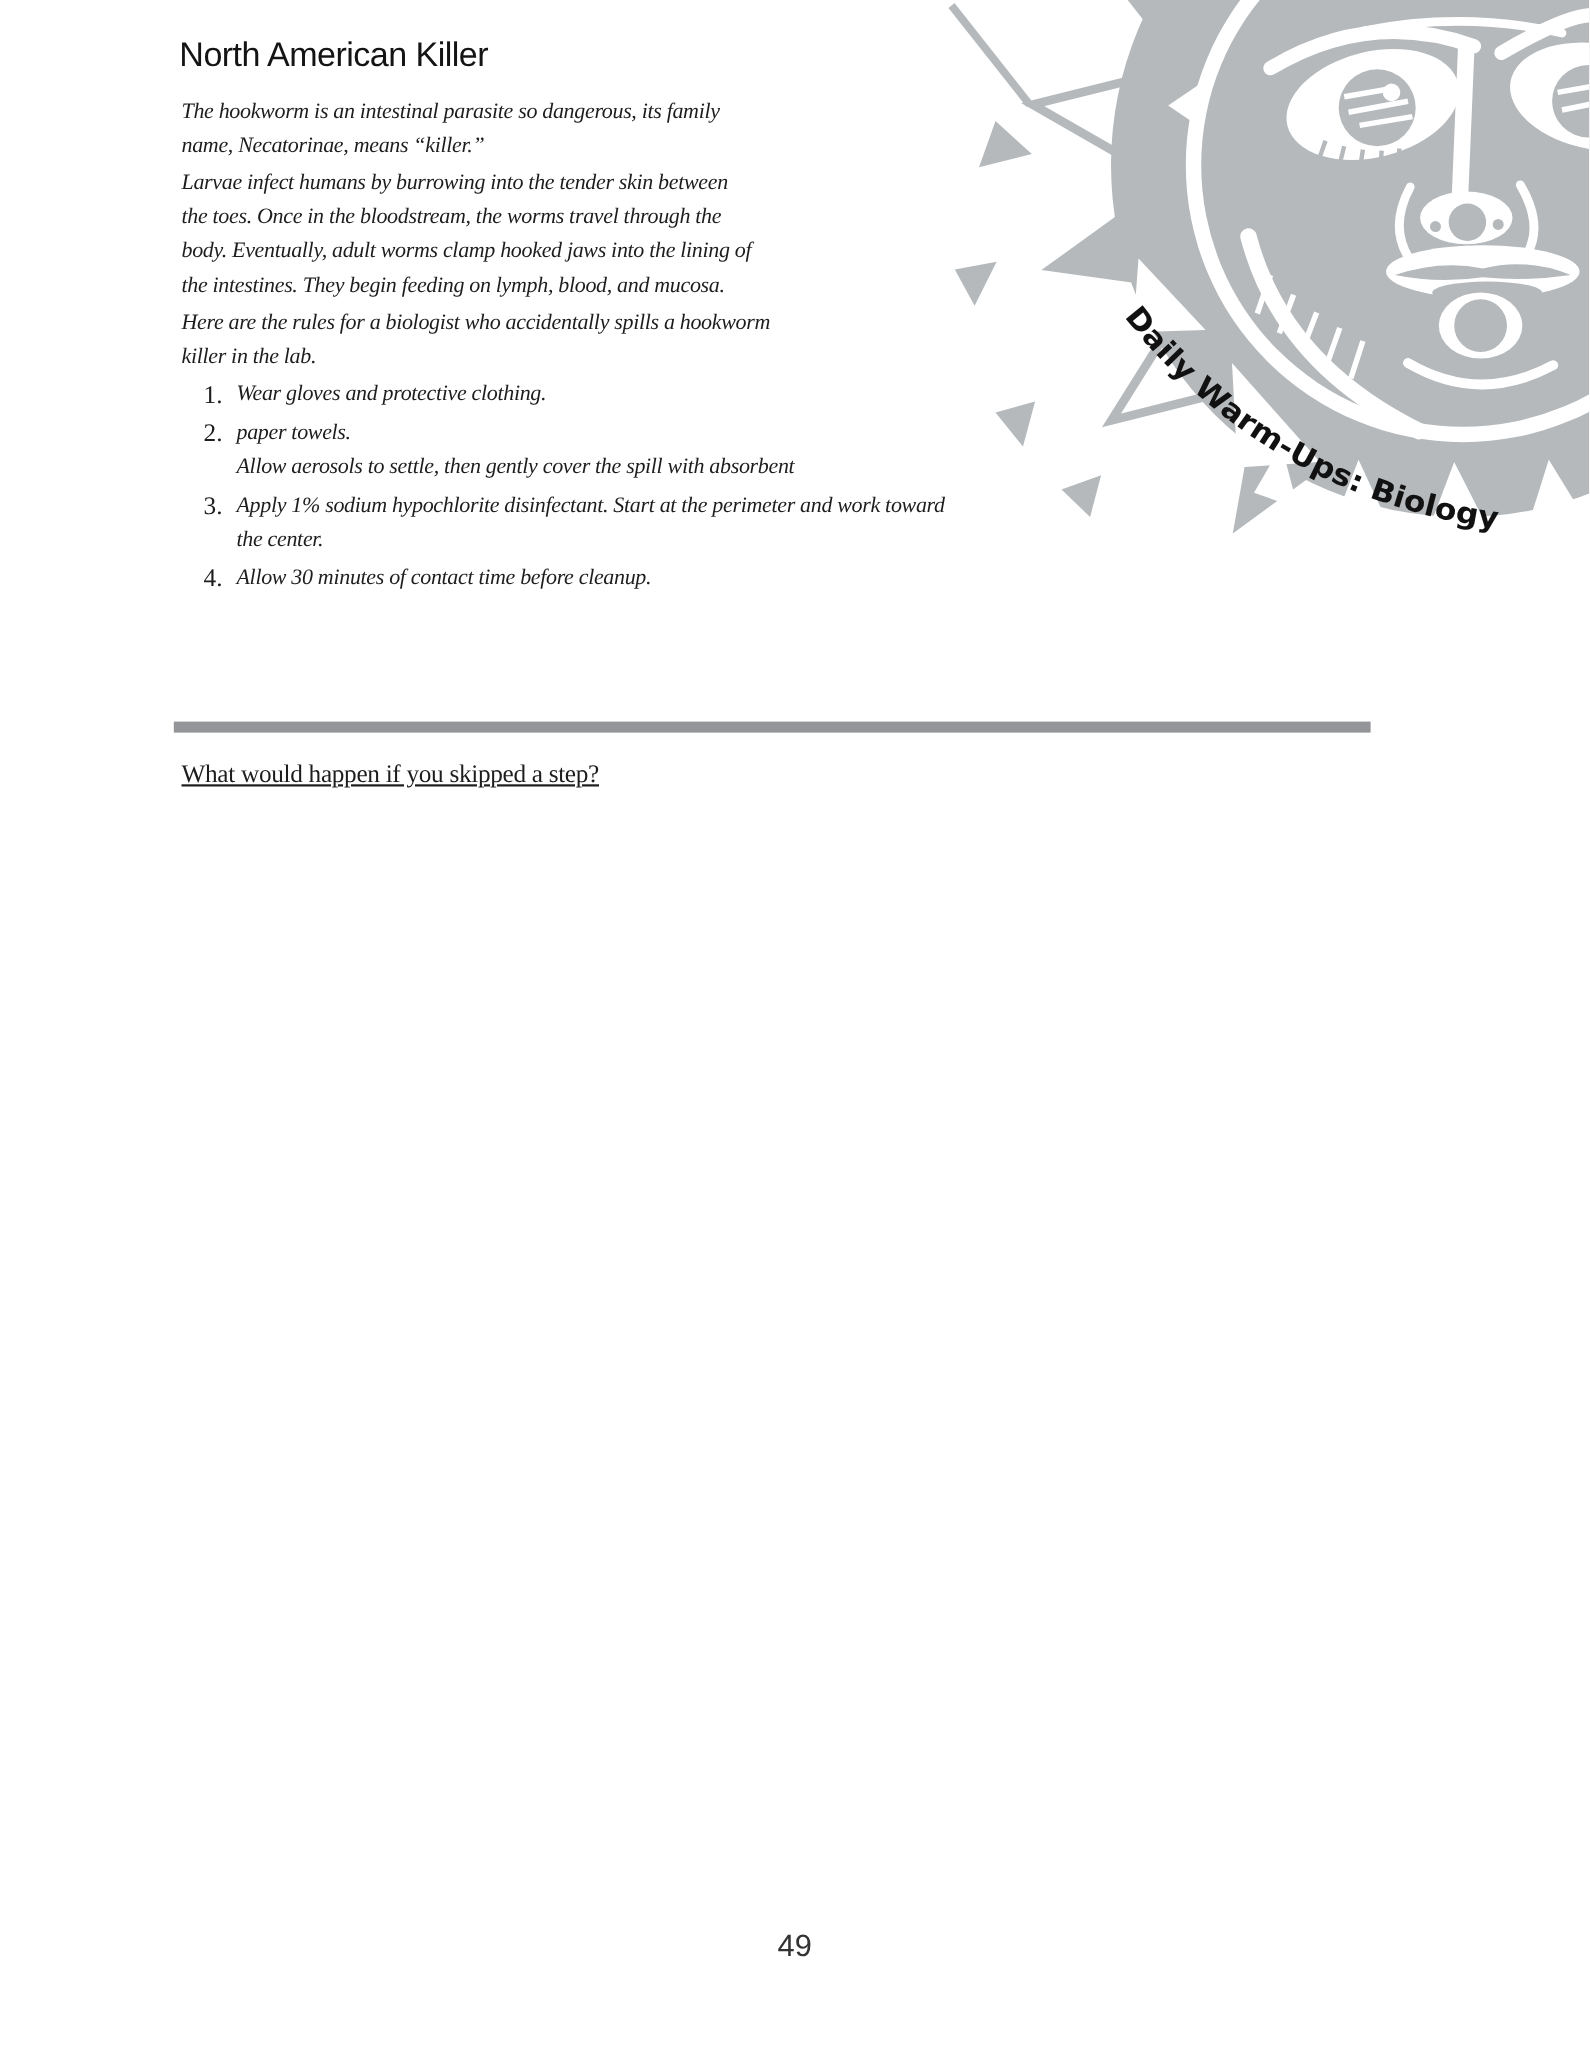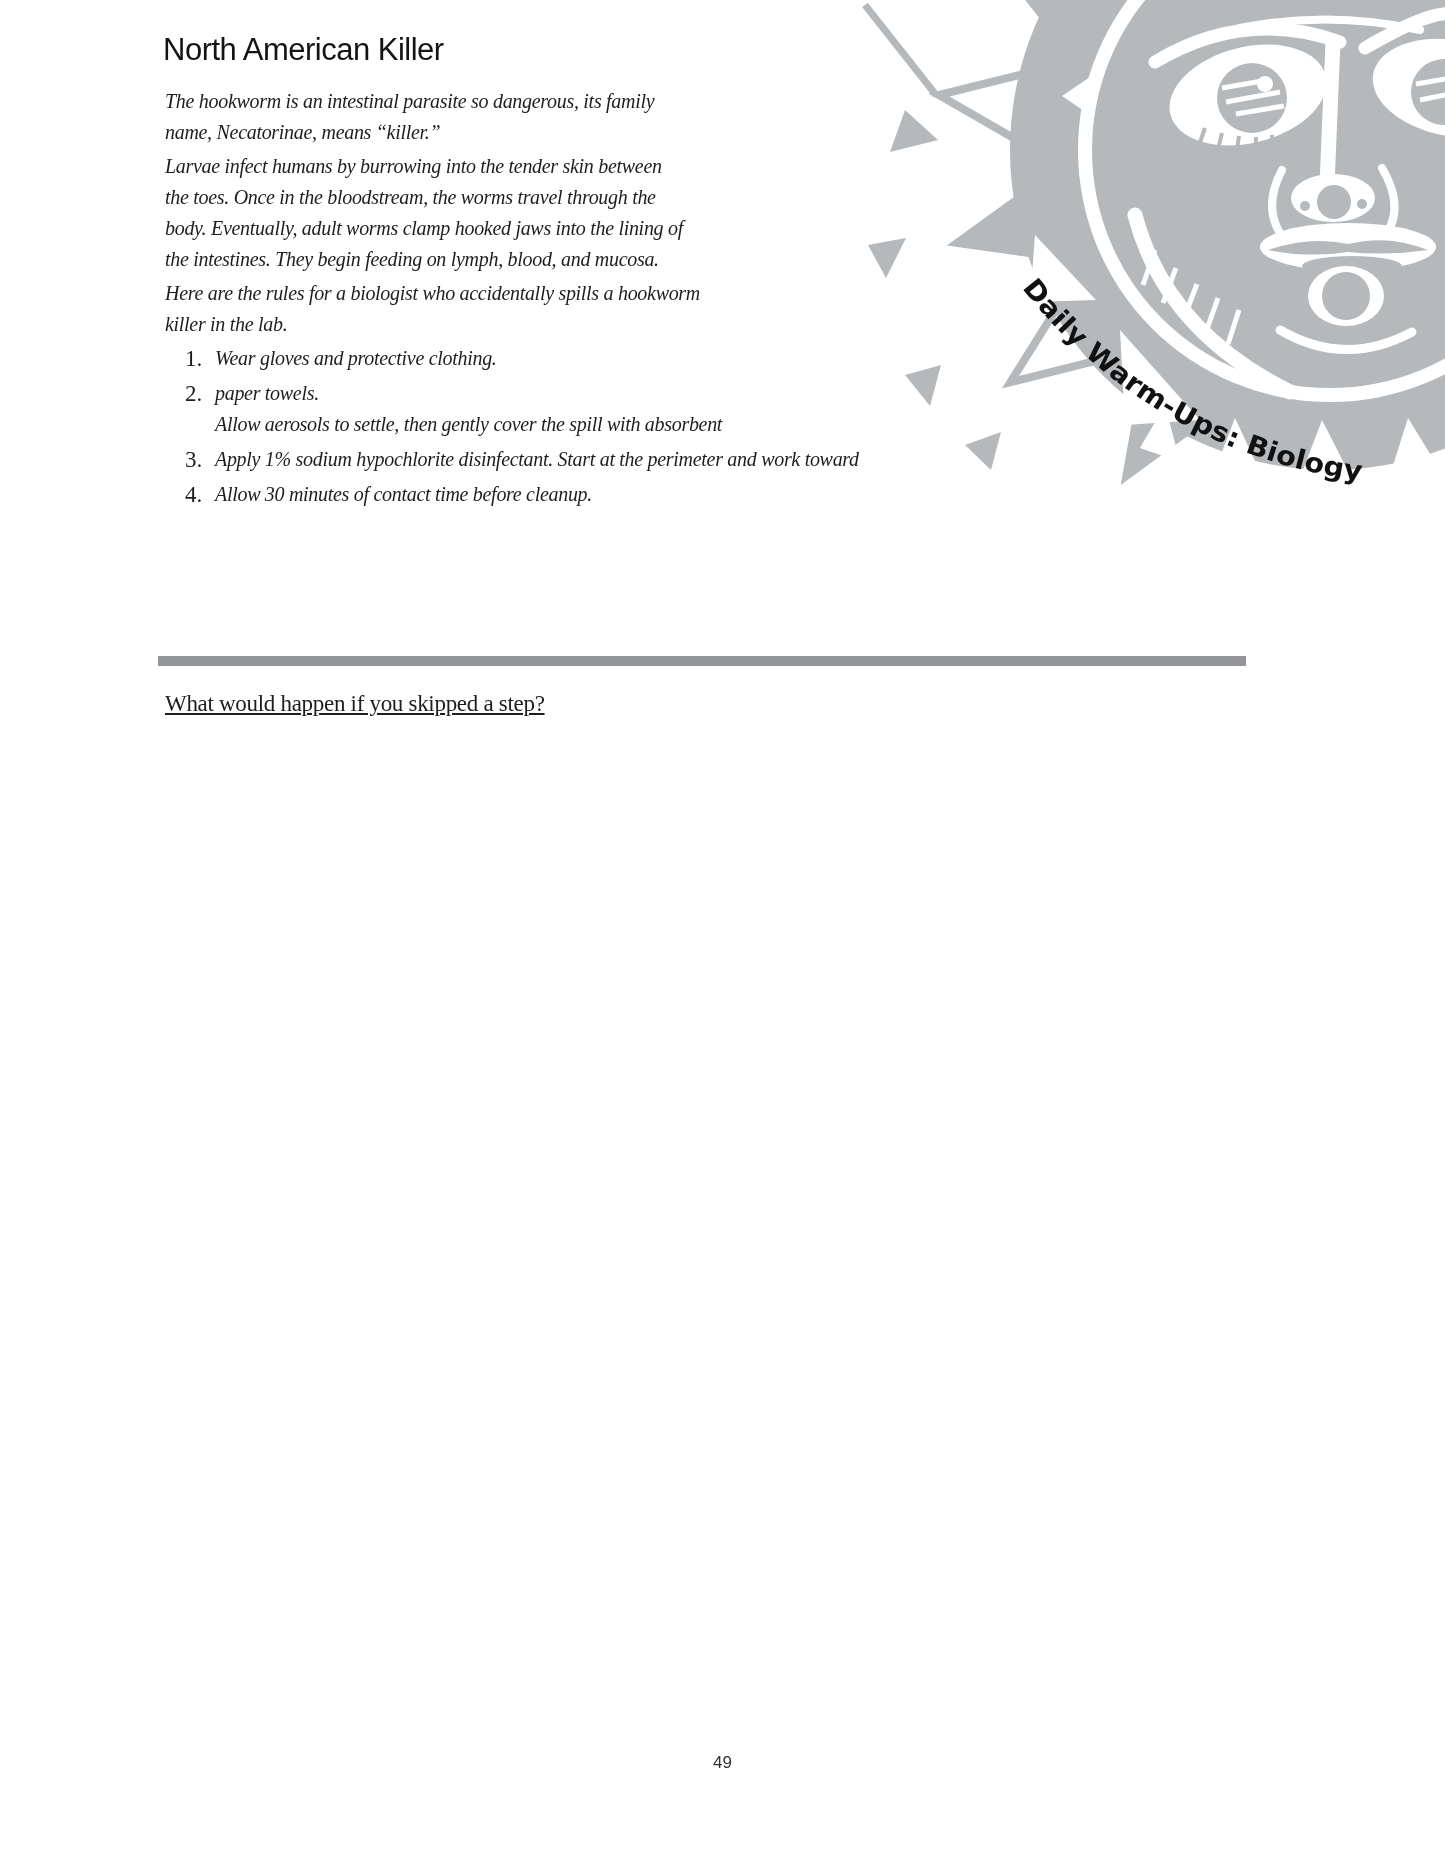--- a/index.html
+++ b/index.html
@@ -37,21 +37,21 @@
     position:absolute; left:158px; top:656px; width:1088px; height:10px;
     background:#939598;
   }
   .question {
     position:absolute; left:165px; top:688px;
     font-size:23px; letter-spacing:-0.3px; line-height:31px; white-space:nowrap;text-decoration:underline;
   }
   .pagenum {
     position:absolute; left:0; right:0; top:1753px; text-align:center;
     font-family:"Liberation Sans","DejaVu Sans",sans-serif;
-    font-size:17px; color:#333;
+    font-size:28px; color:#333;
   }
   .warc-text {
     font-family:"DejaVu Sans","Liberation Sans",sans-serif;
     font-weight:bold; font-size:27px; fill:#111;
   }
 </style>
 </head>
 <body>
 
 <div class="page">
@@ -184,20 +184,21 @@
           <div class="pline">Wear gloves and protective clothing.</div>
         </div>
         <div class="item">
           <span class="num">2.</span>
           <div class="pline">paper towels.</div>
           <div class="pline">Allow aerosols to settle, then gently cover the spill with absorbent</div>
         </div>
         <div class="item">
           <span class="num">3.</span>
           <div class="pline">Apply 1% sodium hypochlorite disinfectant. Start at the perimeter and work toward</div>
+          <div class="pline">the center.</div>
         </div>
         <div class="item">
           <span class="num">4.</span>
           <div class="pline">Allow 30 minutes of contact time before cleanup.</div>
         </div>
       </div>
     </div>
 
     <div class="divider"></div>
 

